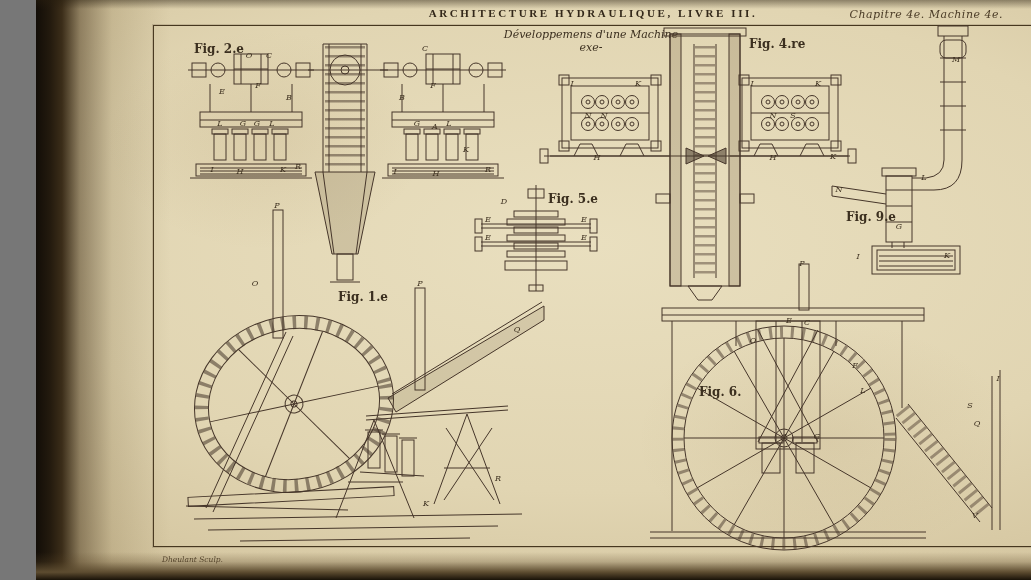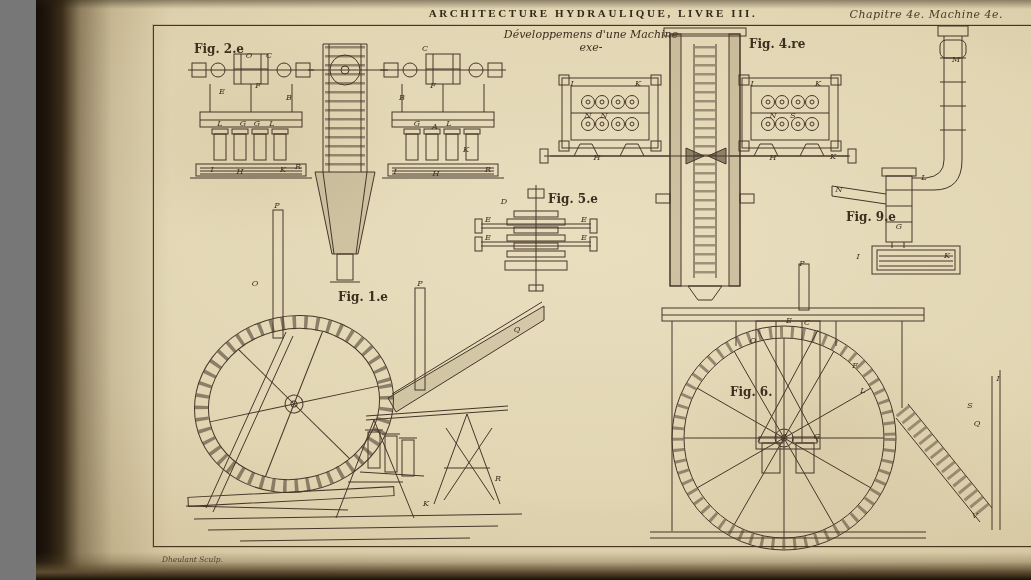--- a/index.html
+++ b/index.html
@@ -331,21 +331,21 @@
         <line x1="956" y1="376" x2="956" y2="530"></line>
         <line x1="964" y1="370" x2="964" y2="530"></line>
       </g>
     </svg>
 
     <span class="fig-label" style="left:713px;top:37px">Fig. 4.re</span>
     <span class="fig-label" style="left:158px;top:42px">Fig. 2.e</span>
     <span class="fig-label" style="left:512px;top:192px">Fig. 5.e</span>
     <span class="fig-label" style="left:810px;top:210px">Fig. 9.e</span>
     <span class="fig-label" style="left:302px;top:290px">Fig. 1.e</span>
-    <span class="fig-label" style="left:694px;top:385px">Fig. 6.</span>
+    <span class="fig-label" style="left:663px;top:385px">Fig. 6.</span>
 
     <div class="part-labels">
         <span class="part-label" style="left: 213px; top: 56px;">O</span>
         <span class="part-label" style="left: 233px; top: 56px;">C</span>
         <span class="part-label" style="left: 186px; top: 92px;">E</span>
         <span class="part-label" style="left: 222px; top: 86px;">F</span>
         <span class="part-label" style="left: 253px; top: 98px;">B</span>
         <span class="part-label" style="left: 184px; top: 124px;">L</span>
         <span class="part-label" style="left: 207px; top: 124px;">G</span>
         <span class="part-label" style="left: 221px; top: 124px;">G</span>

